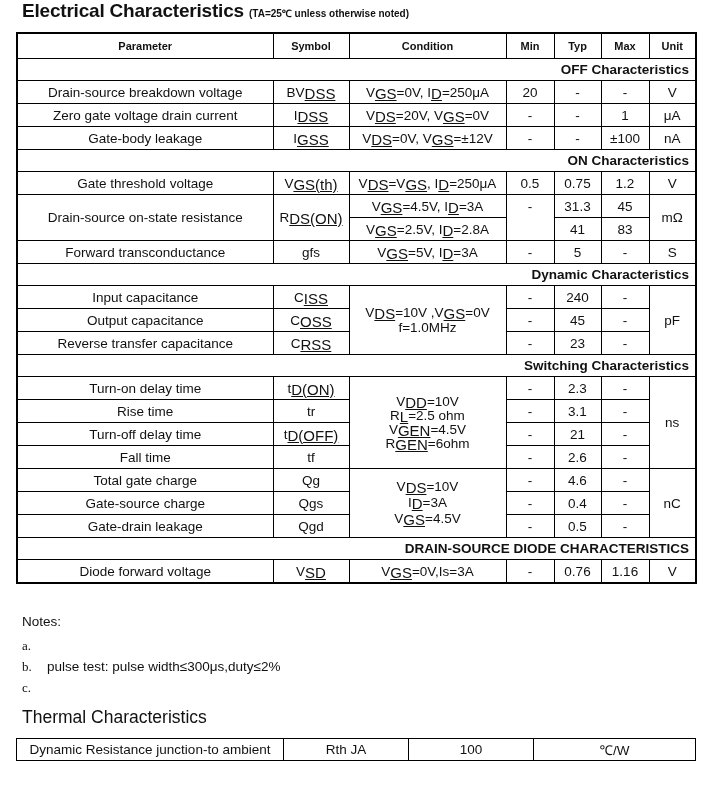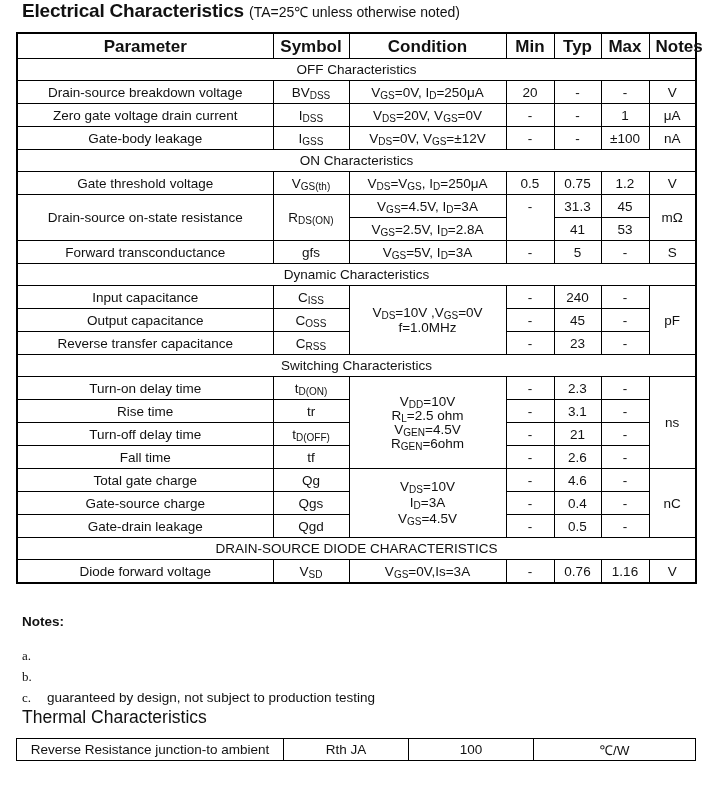--- a/index.html
+++ b/index.html
@@ -5,41 +5,41 @@
     html, body { margin: 0; padding: 0; background: #ffffff; }
     body {
       width: 724px; height: 793px; position: relative; overflow: hidden;
       font-family: "Liberation Sans", sans-serif; color: #111;
     }
     .title {
       position: absolute; left: 22px; top: 0px;
       font-size: 19px; font-weight: bold; letter-spacing: -0.2px;
       white-space: nowrap;
     }
-    .title .note { font-size: 14px; font-weight: normal; letter-spacing: 0; }
+    .title .note { font-size: 10px; font-weight: bold; letter-spacing: 0; }
 
     table.ec {
       position: absolute; left: 16px; top: 32px;
       width: 679px; border-collapse: collapse;
       border: 2px solid #000; font-size: 13.5px; table-layout: fixed;
     }
     table.ec td, table.ec th {
       border: 1px solid #000; padding: 0 6px; height: 22px;
       line-height: 15px; vertical-align: middle;
     }
-    table.ec th { font-weight: bold; text-align: center; height: 24px; font-size: 17px; }
+    table.ec th { font-weight: bold; text-align: center; height: 24px; font-size: 11px; }
     table.ec td.c { text-align: center; }
     table.ec td.l { text-align: center; }
-    table.ec td.sec { text-align: center; font-weight: normal; height: 21px; margin-left: 14px; }
-    sub { font-size: 10px; vertical-align: -2px; line-height: 0; }
+    table.ec td.sec { text-align: right; font-weight: bold; height: 21px; margin-left: 14px; }
+    sub { font-size: 15px; vertical-align: -2px; line-height: 0; text-decoration: underline; }
 
     .notes {
       position: absolute; left: 22px; top: 614px; font-size: 13.5px;
     }
-    .notes .nt { font-weight: bold; margin-bottom: 16px; }
+    .notes .nt { font-weight: normal; margin-bottom: 6px; }
     .notes .item { display: flex; height: 21px; align-items: center; }
     .notes .mark { width: 25px; font-family: "Liberation Serif", serif; font-size: 13px; }
 
     .thermal-title {
       position: absolute; left: 22px; top: 707px;
       font-size: 17.5px; font-weight: normal;
     }
     table.th {
       position: absolute; left: 16px; top: 738px; width: 679px;
       border-collapse: collapse; table-layout: fixed; font-size: 13.5px;
@@ -66,21 +66,21 @@
       <col style="width:47px">
   </colgroup>
   <thead>
     <tr>
       <th>Parameter</th>
       <th>Symbol</th>
       <th>Condition</th>
       <th>Min</th>
       <th>Typ</th>
       <th>Max</th>
-      <th>Notes</th>
+      <th>Unit</th>
     </tr>
   </thead>
   <tbody>
 
     <tr>
         <td colspan="7" class="sec">OFF Characteristics</td>
       </tr>
     <tr>
       <td class="l">Drain-source breakdown voltage</td>
       <td class="c"><span>BV</span><sub>DSS</sub></td>
@@ -126,21 +126,21 @@
       <td class="c" rowspan="2"><span>R</span><sub>DS(ON)</sub></td>
       <td class="l"><span>V</span><sub>GS</sub><span>=4.5V, </span><span>I</span><sub>D</sub><span>=3A</span></td>
       <td class="c" rowspan="2" style="vertical-align:top;padding-top:4px">-</td>
       <td class="c">31.3</td>
       <td class="c">45</td>
       <td class="c" rowspan="2">mΩ</td>
     </tr>
     <tr>
       <td class="l"><span>V</span><sub>GS</sub><span>=2.5V, </span><span>I</span><sub>D</sub><span>=2.8A</span></td>
       <td class="c">41</td>
-      <td class="c">53</td>
+      <td class="c">83</td>
     </tr>
     <tr>
       <td class="l">Forward transconductance</td>
       <td class="c">gfs</td>
       <td class="l"><span>V</span><sub>GS</sub><span>=5V, </span><span>I</span><sub>D</sub><span>=3A</span></td>
       <td class="c">-</td>
       <td class="c">5</td>
       <td class="c">-</td>
       <td class="c">S</td>
     </tr>
@@ -257,36 +257,36 @@
   </tbody>
 </table>
 
 <div class="notes">
   <div class="nt">Notes:</div>
   <div class="item">
     <span class="mark">a.</span>
   </div>
   <div class="item">
     <span class="mark">b.</span>
+    <span>pulse test: pulse width≤300μs,duty≤2%</span>
   </div>
   <div class="item">
     <span class="mark">c.</span>
-    <span>guaranteed by design, not subject to production testing</span>
   </div>
 </div>
 
 <div class="thermal-title">Thermal Characteristics</div>
 <table class="th">
   <colgroup>
       <col style="width:267px">
       <col style="width:125px">
       <col style="width:125px">
       <col style="width:162px">
     </colgroup>
   <tbody>
       <tr>
-    <td>Reverse Resistance junction-to ambient</td>
+    <td>Dynamic Resistance junction-to ambient</td>
     <td>Rth JA</td>
     <td>100</td>
     <td>℃/W</td>
   </tr>
 </tbody>
   </table>
 
 </body></html>

